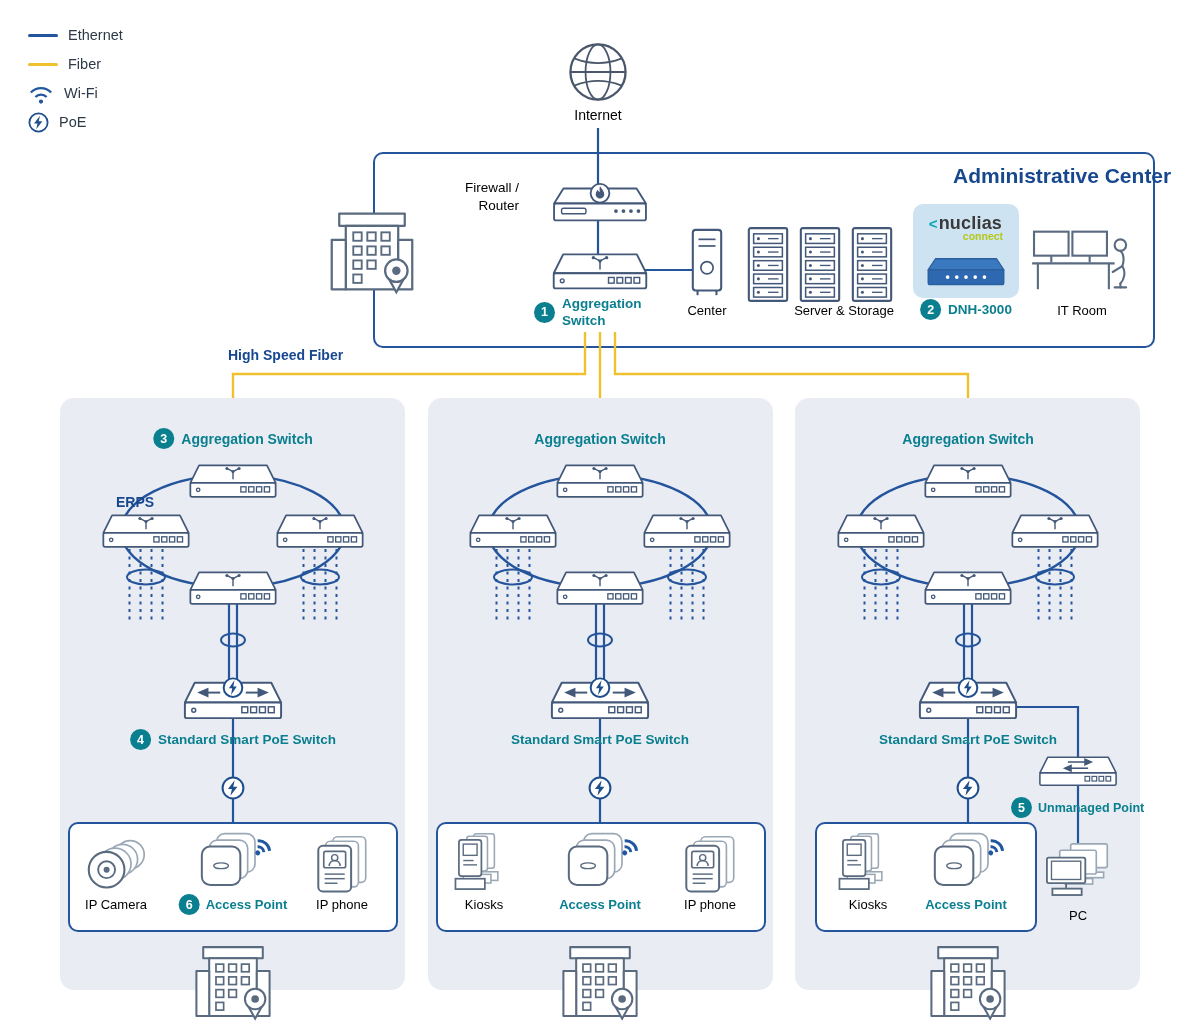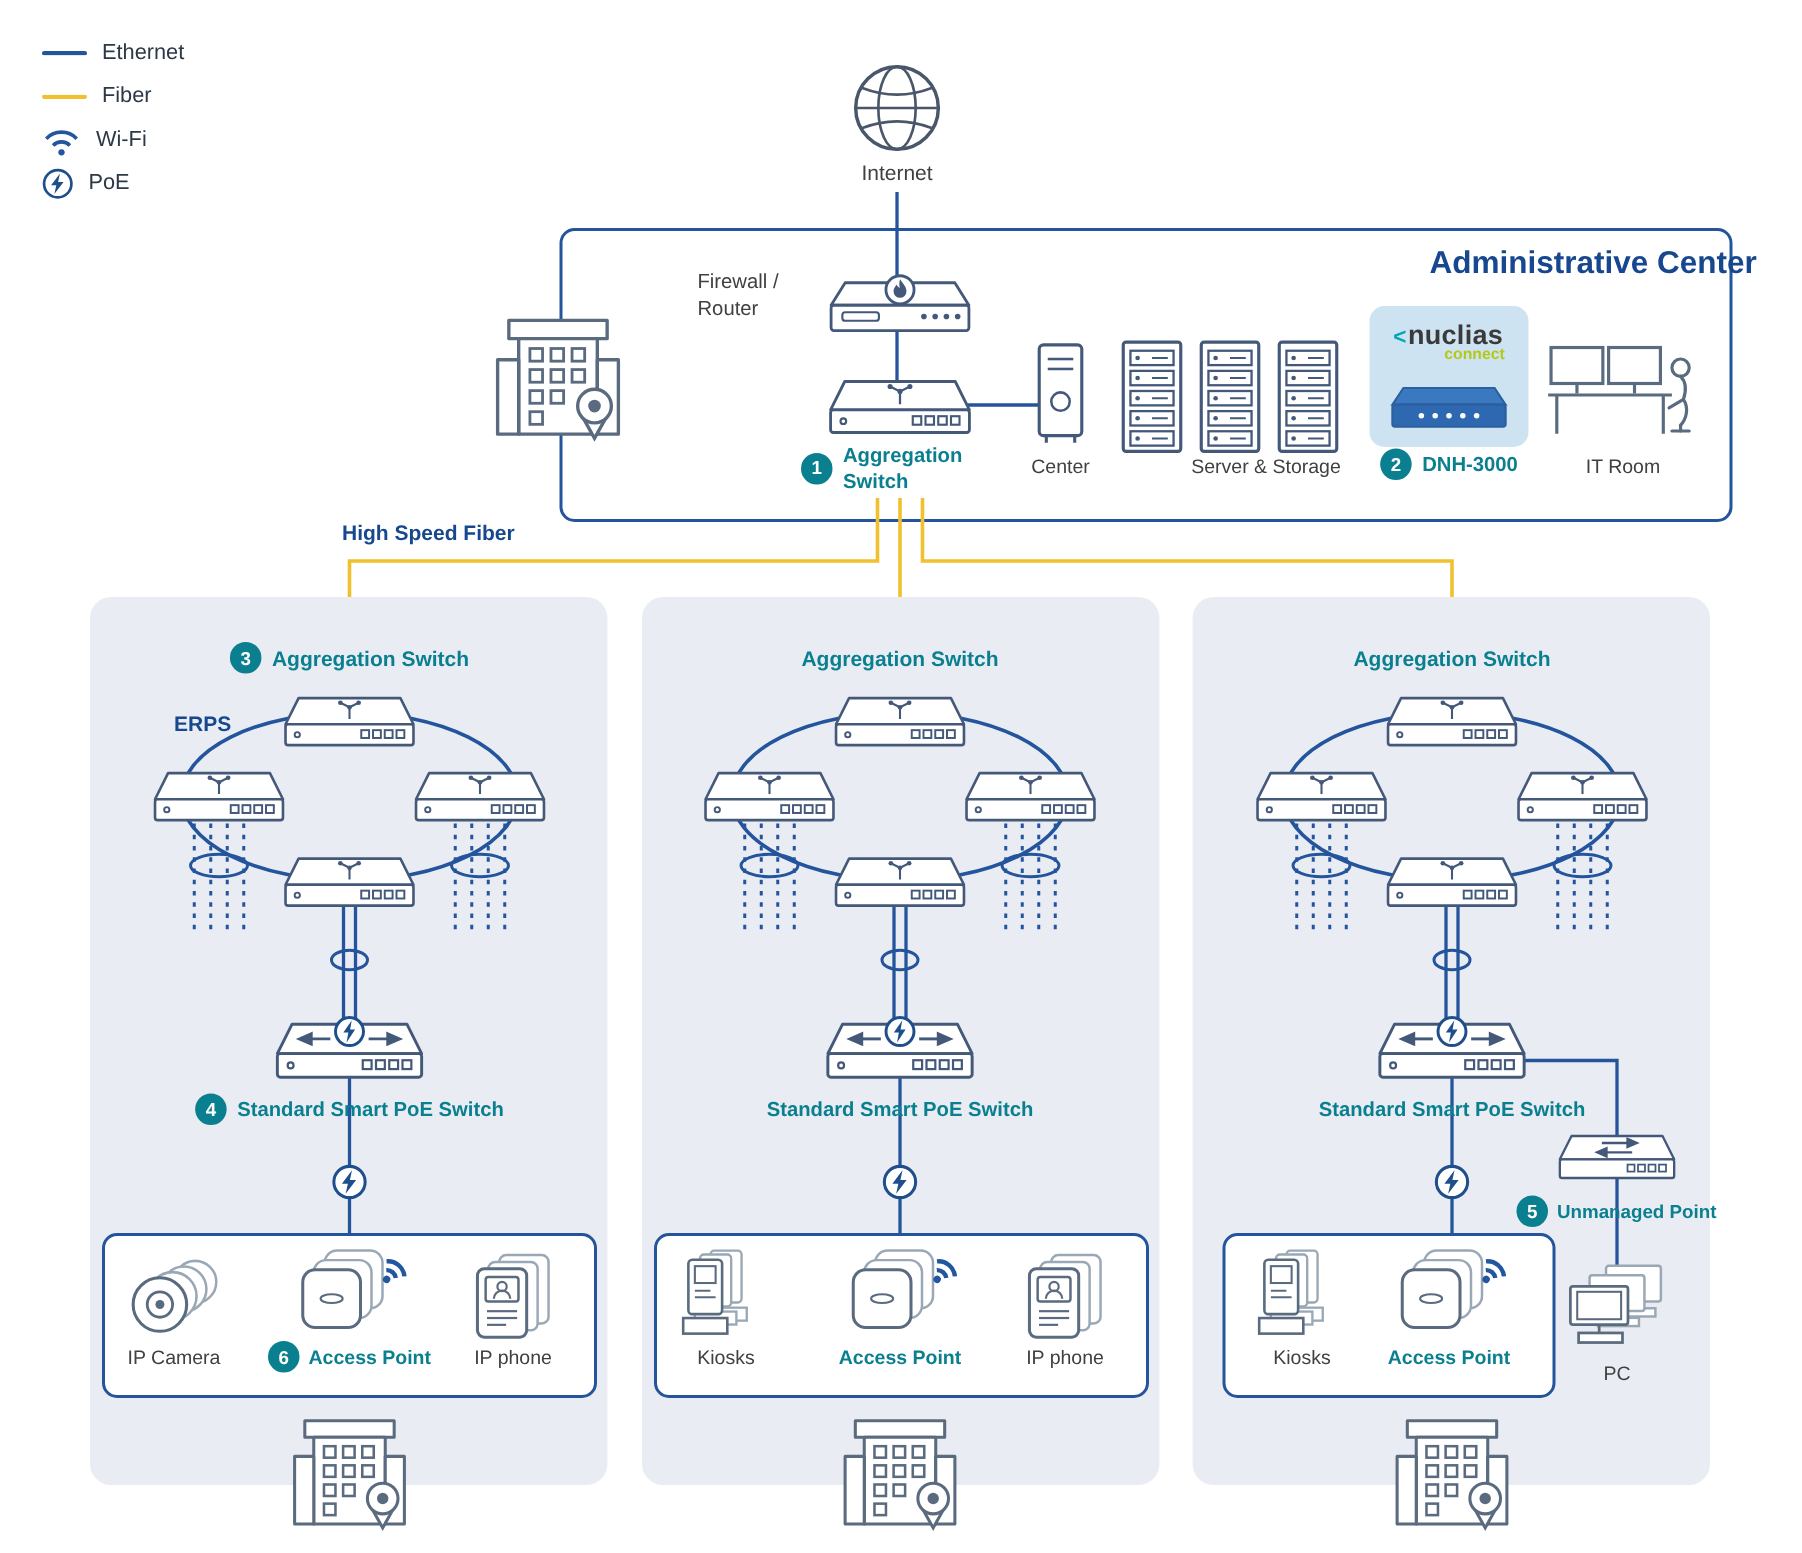--- a/index.html
+++ b/index.html
@@ -14,21 +14,21 @@
   .dash path { stroke:#24549c; stroke-width:2; stroke-dasharray:3 4.5; fill:none; }
   .oline { stroke:#24549c; stroke-width:2; fill:none; }
   .oline2 { stroke:#24549c; stroke-width:2.2; fill:none; }
   .node { position:absolute; z-index:2; white-space:nowrap; }
   .ep-box { position:absolute; top:822px; height:110px; background:#fff; border:2px solid #24549c;
             border-radius:10px; z-index:2; }
   .badge { display:inline-flex; align-items:center; justify-content:center; width:21px; height:21px;
            border-radius:50%; background:#0a7f8f; color:#fff; font-size:12.5px; font-weight:bold; flex:none; }
   .teal-b { color:#0a7f8f; font-weight:bold; font-size:13.5px; }
   .blue-b { color:#17488f; font-weight:bold; font-size:14px; }
-  .dark { color:#404040; font-size:13px; }
+  .dark { color:#000000; font-size:13px;text-align:right; }
   .row { display:flex; align-items:center; gap:7px; }
   .cx { transform:translateX(-50%); }
   .tlines { line-height:17px; }
   .legend { position:absolute; left:28px; top:24px; z-index:2; display:flex; flex-direction:column; gap:7px; }
   .lrow { display:flex; align-items:center; gap:10px; height:22px; }
   .lswatch { width:30px; border-top:3px solid; border-radius:2px; }
   .ltext { font-size:14.5px; color:#2c3947; }
   .dnh-box { position:absolute; left:913px; top:204px; width:106px; height:94px; background:#cde3f1;
              border-radius:10px; display:flex; flex-direction:column; align-items:center;
              justify-content:space-between; padding:9px 0 8px; z-index:2; }
@@ -464,21 +464,21 @@
       <use href="#itroom"></use>
     </svg>
   <div class="node dark cx" style="left:1082px; top:303px;">IT Room</div>
 
   <div class="node blue-b" style="left:228px; top:347px;">High Speed Fiber</div>
 
   <div class="node row cx" style="left:233px; top:428px;">
     <span class="badge">3</span>
     <span class="teal-b" style="font-size:14px;">Aggregation Switch</span>
   </div>
-  <div class="node blue-b" style="left:100px; top:474px;padding-left:16px;">ERPS</div>
+  <div class="node blue-b" style="left:100px; top:494px;padding-left:16px;">ERPS</div>
 
   <svg class="node" style="left:185px; top:455px;" width="96" height="47">
       <use href="#sw"></use>
     </svg>
   <svg class="node" style="left:98px;  top:505px;" width="96" height="47">
       <use href="#sw"></use>
     </svg>
   <svg class="node" style="left:272px; top:505px;" width="96" height="47">
       <use href="#sw"></use>
     </svg>

